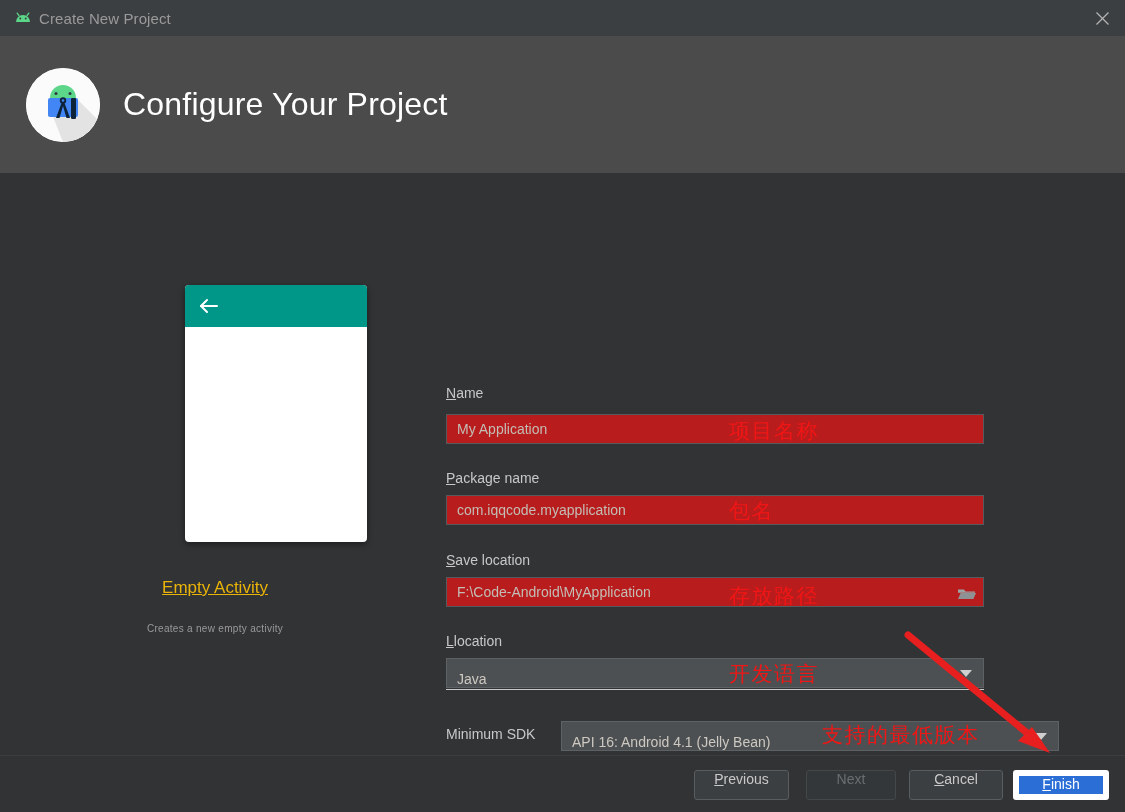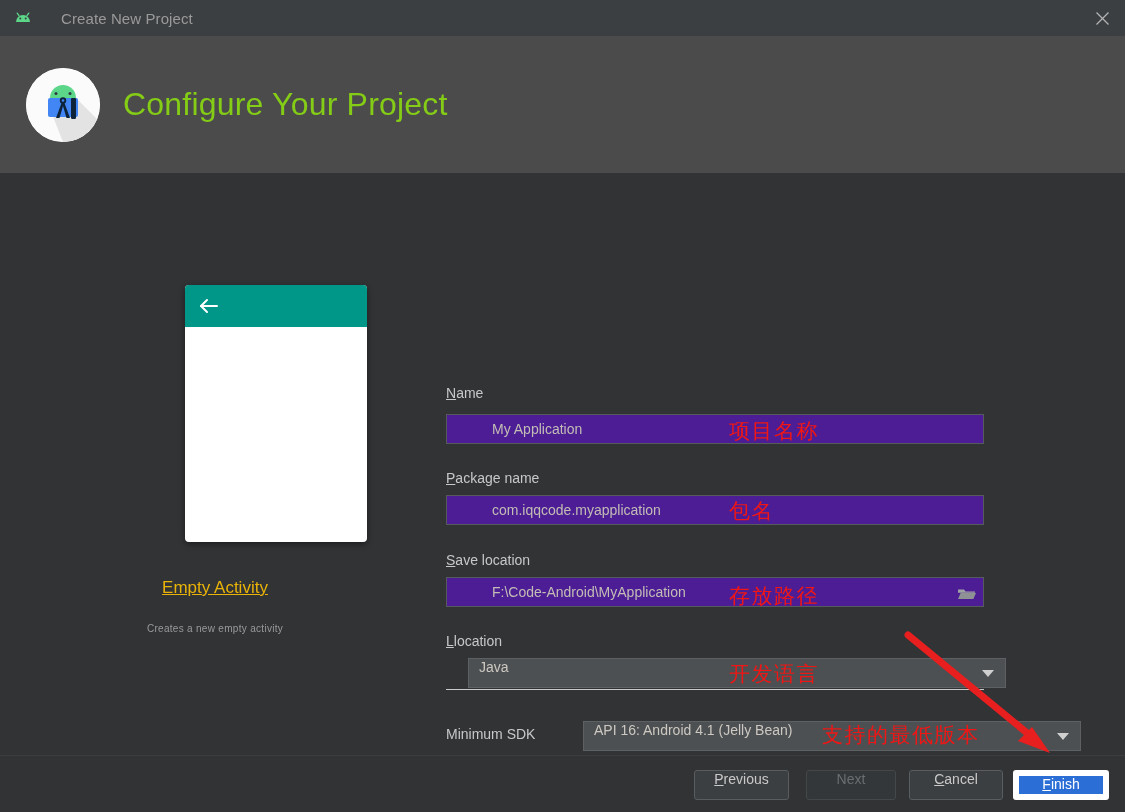--- a/index.html
+++ b/index.html
@@ -25,21 +25,21 @@
     background: #3c3f41;
     display: flex;
     align-items: center;
   }
   #android-head-icon {
     margin-left: 13px;
     width: 20px; height: 14px;
     position: relative;
   }
   #titlebar .title-text {
-    margin-left: 28px;
+    margin-left: 6px;
     font-size: 15px;
     color: #9a9a9a;
     letter-spacing: .1px;
   }
   #close-btn {
     position: absolute;
     right: 0; top: 0;
     width: 46px; height: 36px;
     display: flex; align-items: center; justify-content: center;
     cursor: default;
@@ -59,21 +59,21 @@
     width: 74px; height: 74px;
     border-radius: 50%;
     background: #fbfbfb;
     position: relative;
     flex: none;
     overflow: hidden;
   }
   #header .header-title {
     margin-left: 23px;
     font-size: 32px;
-    color: #84cc16;
+    color: #ffffff;
     font-weight: normal;
     letter-spacing: .2px;
   }
 
   
   #content {
     position: absolute;
     left: 0; top: 173px;
     width: 1125px; height: 582px;
     background: #313335;
@@ -131,43 +131,41 @@
     font-size: 14px;
     color: #c8c8c8;
   }
   .field-label .mn {
     text-decoration: underline;
   }
 
   .text-input {
     position: absolute;
     height: 30px;
-    background: #4c1d95;
+    background: #b91c1c;
     border: 1px solid #565a5c;
     box-sizing: border-box;
     display: flex;
     align-items: center;
-    padding-left: 35px;
   }
   .text-input .val {
     padding-left: 10px;
     font-size: 14px;
     color: #c3bdb5;
     white-space: nowrap;
   }
 
   .combo {
     position: absolute;
     height: 30px;
     background: #4c5052;
     border: 1px solid #5d6164;
     box-sizing: border-box;
     display: flex;
-    align-items: flex-start;
-    margin-left: 22px;
+    align-items: flex-end;
   }
   .combo .val {
     padding-left: 10px;
     font-size: 14px;
     color: #cdc8c1;
     white-space: nowrap;
   }
   .combo .arrow {
     position: absolute;
     right: 11px; top: 50%;

